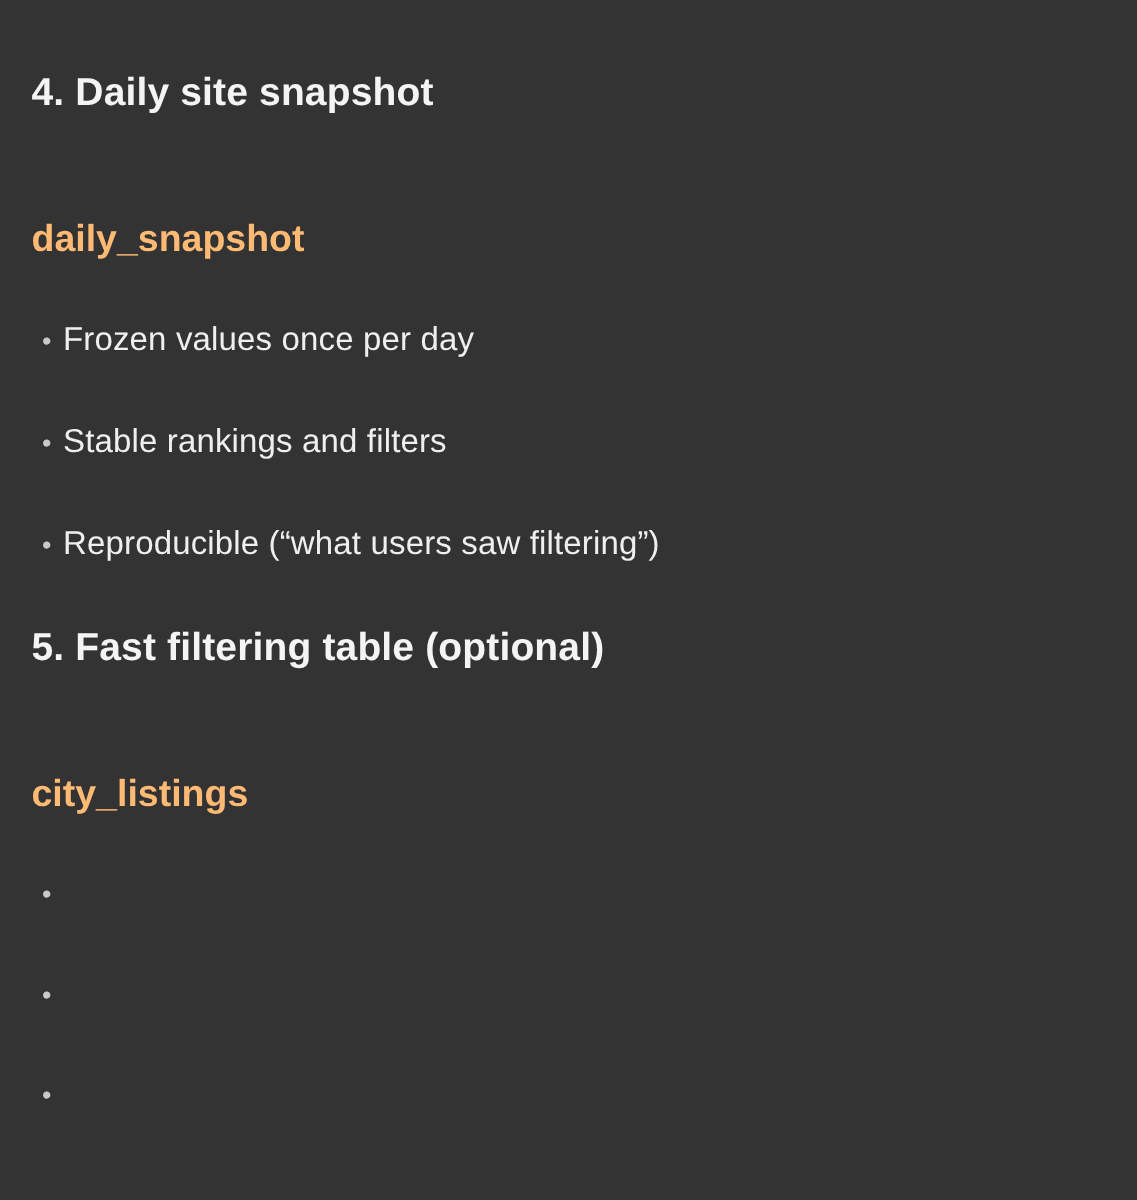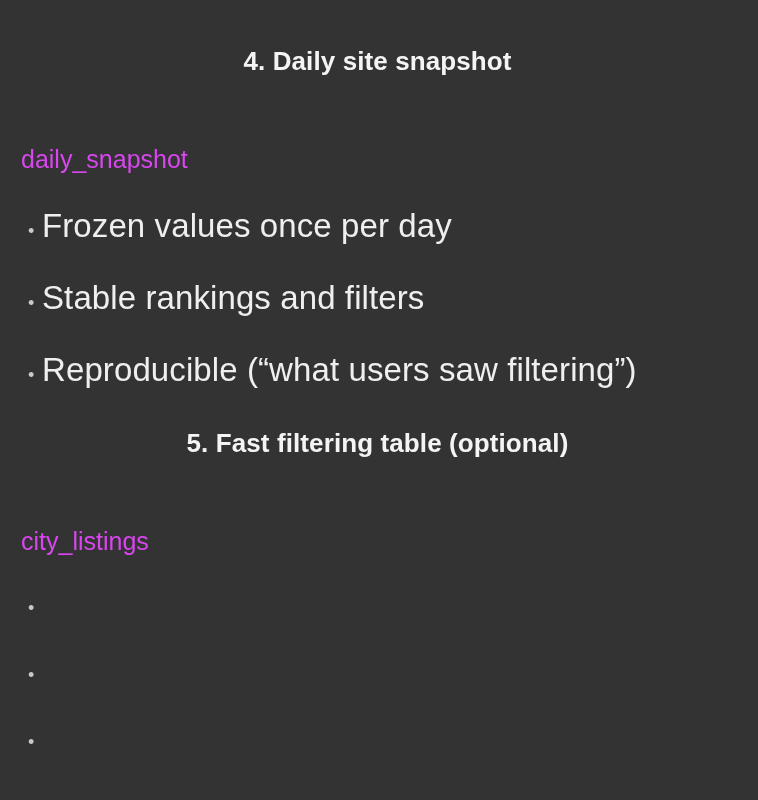--- a/index.html
+++ b/index.html
@@ -19,50 +19,49 @@
     box-sizing: border-box;
     width: 758px;
     height: 800px;
   }
   .section-heading {
     font-size: 26px;
     font-weight: 700;
     line-height: 32px;
     color: #f4f4f4;
     letter-spacing: 0.1px;
-    text-align: center;
   }
   .section-heading.first {
     margin-top: 45px;
   }
   .section-heading.later {
     margin-top: 36px;
   }
   .table-label {
     margin-top: 66px;
     font-size: 25px;
-    font-weight: 400;
+    font-weight: 700;
     line-height: 32px;
-    color: #d946ef;
+    color: #fdba74;
   }
   .bullet-row {
     margin-top: 35px;
     display: flex;
     align-items: baseline;
   }
   .bullet-marker {
     flex: 0 0 14px;
     width: 14px;
     margin-left: 7px;
     font-size: 18px;
     line-height: 32px;
     color: #c9c9c9;
   }
   .bullet-text {
-    font-size: 33px;
+    font-size: 22px;
     font-weight: 400;
     line-height: 32px;
     color: #efefef;
     letter-spacing: 0.1px;
   }
 </style>
 </head>
 <body>
 
 <div class="doc">

